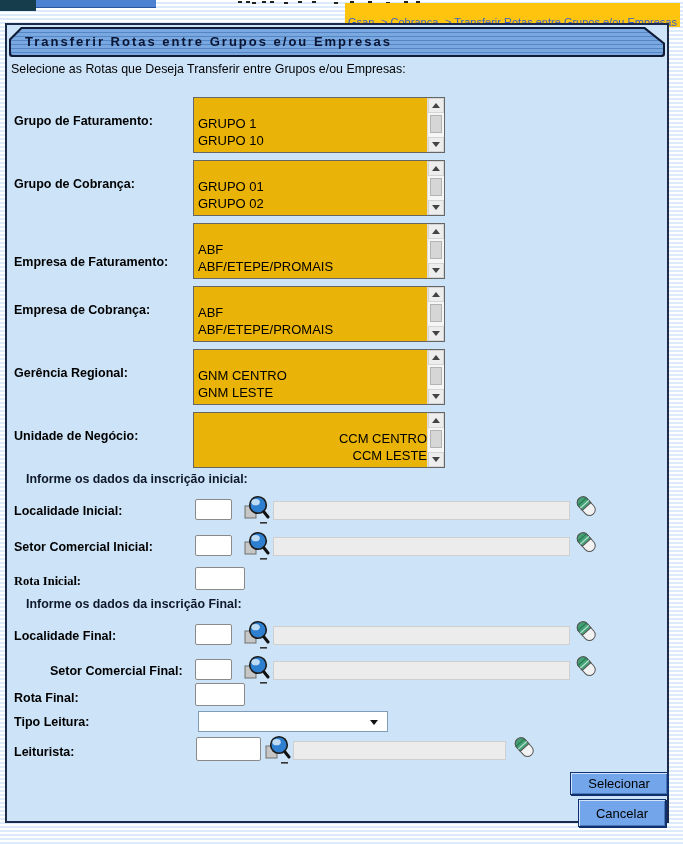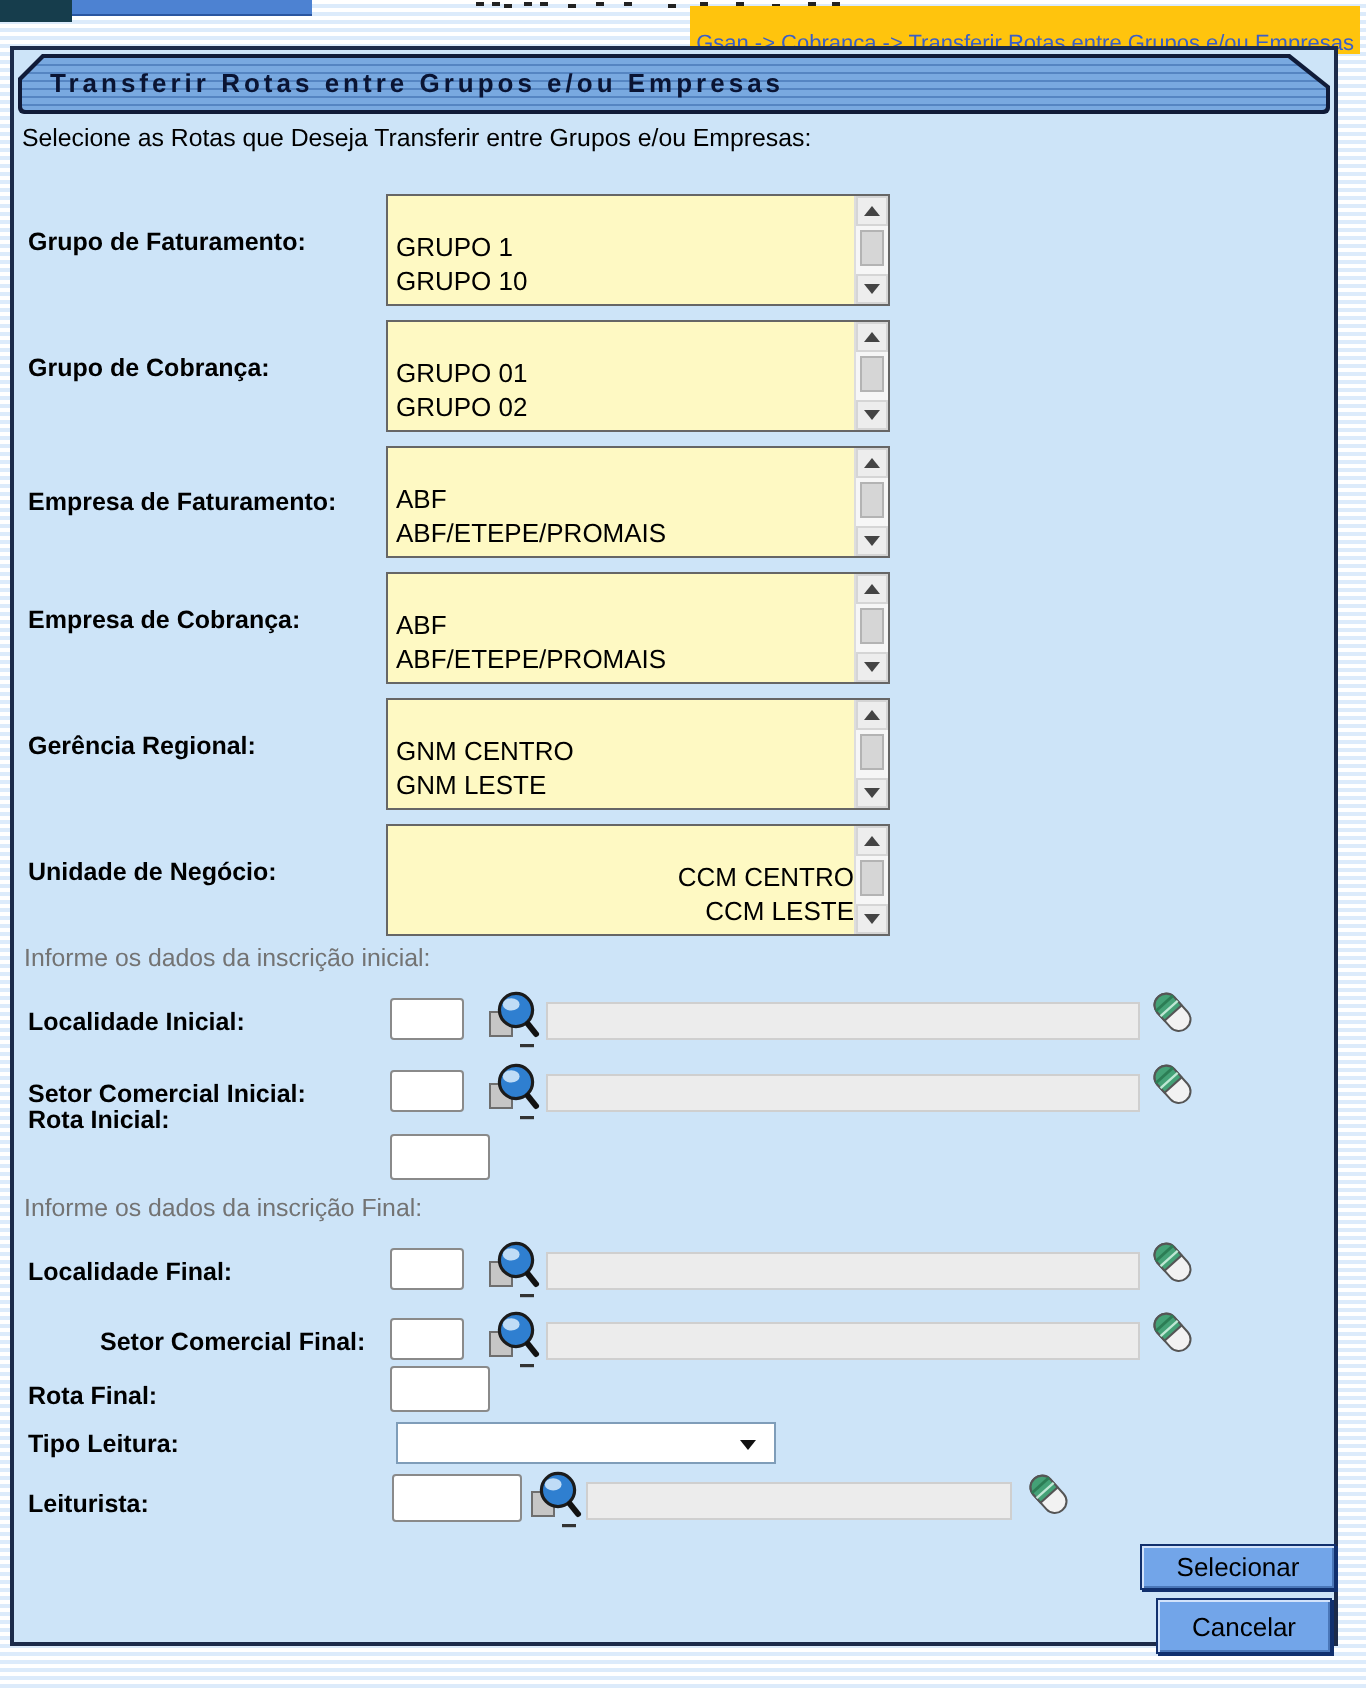--- a/index.html
+++ b/index.html
@@ -25,23 +25,23 @@
   .titlebar-outer { position:absolute; left:2px; top:2px; width:656px; height:30px;
     background:#101b38; border-radius:10px 0 3px 3px;
     clip-path:polygon(12px 0, calc(100% - 20px) 0, 100% 16px, 100% 100%, 0 100%, 0 12px); }
   .titlebar-inner { position:absolute; inset:2px; border-radius:9px 0 2px 2px;
     clip-path:polygon(11px 0, calc(100% - 19px) 0, 100% 15px, 100% 100%, 0 100%, 0 11px);
     background:repeating-linear-gradient(180deg,#79a9e0 0 3px,#5585c2 3px 4px); }
   .titlebar-text { position:absolute; left:14px; top:0; height:26px; line-height:26px;
     font-size:13px; font-weight:bold; letter-spacing:2px; color:#0a1433; }
   .intro { position:absolute; left:4px; top:37px; font-size:12.4px; color:#000; }
   .lbl { position:absolute; left:7px; font-size:12.5px; font-weight:bold; color:#000; white-space:nowrap; }
-  .hdr { position:absolute; left:5px; font-size:12.4px; color:#737373; white-space:nowrap; }
-  
-  .listbox { position:absolute; left:186px; width:252px; height:56px; background:#fef9c3;
+  .hdr { position:absolute; left:19px; font-size:12.4px; color:#0f172a; white-space:nowrap;font-weight:bold; }
+  
+  .listbox { position:absolute; left:186px; width:252px; height:56px; background:#eab308;
     border:1px solid #666; overflow:hidden; }
   .listbox .items { position:absolute; left:0; top:0; right:17px; padding:17px 0 0 4px;
     font-size:13px; line-height:17px; color:#000; }
   .sb { position:absolute; top:0; bottom:0; right:0; width:17px; background:#f6f6f6;
     border-left:1px solid #ddd; }
   .sb-btn { position:absolute; left:0; right:0; height:15px; background:#ededed;
     display:flex; align-items:center; justify-content:center; border:1px solid #d5d5d5; }
   .sb-btn.up { top:0; } .sb-btn.down { bottom:0; }
   .sb-thumb { position:absolute; left:2px; right:2px; top:17px; height:18px;
     background:#d6d6d6; border:1px solid #b3b3b3; }
@@ -117,21 +117,21 @@
             </div>
           <div class="sb-thumb"></div>
           <div class="sb-btn down">
               <div class="tri-down"></div>
             </div>
         </div>
       </div>
     </div>
 
     <div>
-      <div class="lbl" style="top:219px;">Empresa de Faturamento:</div>
+      <div class="lbl" style="top:230px;">Empresa de Faturamento:</div>
       <div class="listbox" style="top:198px;">
         <div class="items">
           <div>ABF</div>
           <div>ABF/ETEPE/PROMAIS</div>
         </div>
         <div class="sb">
           <div class="sb-btn up">
               <div class="tri-up"></div>
             </div>
           <div class="sb-thumb"></div>
@@ -245,21 +245,21 @@
             <rect x="6" y="1" width="11.5" height="21" rx="5.5" fill="#f2f2f2" stroke="#555"></rect>
             <path d="M6 12 L17.5 12 L17.5 6.5 A5.7 5.7 0 0 0 11.75 1 A5.7 5.7 0 0 0 6 6.5 Z" fill="#44a176" stroke="#555"></path>
             <line x1="6" y1="5.5" x2="17.5" y2="5.5" stroke="#2c7d55" stroke-width="1.4"></line>
             <line x1="6" y1="9" x2="17.5" y2="9" stroke="#bfe7d4" stroke-width="1.2"></line>
           </g>
         </svg>
       </span>
     </div>
 
     <div>
-      <div class="lbl" style="top:528px;">Rota Inicial:</div>
+      <div class="lbl" style="top:549px;font-family:Liberation Serif, serif;">Rota Inicial:</div>
       <input class="inp" style="left: 188px; top: 542px; width: 50px; height: 23px;" value="">
     </div>
 
     <div class="hdr" style="top:572px;">Informe os dados da inscrição Final:</div>
 
     <div>
       <div class="lbl" style="top:604px;text-align:right;">Localidade Final:</div>
       <input class="inp" style="left: 188px; top: 599px; width: 37px; height: 21px;" value="">
       <span class="icon-btn" style="left:236px; top:594px;">
         <svg width="27" height="31" viewBox="0 0 27 31">

